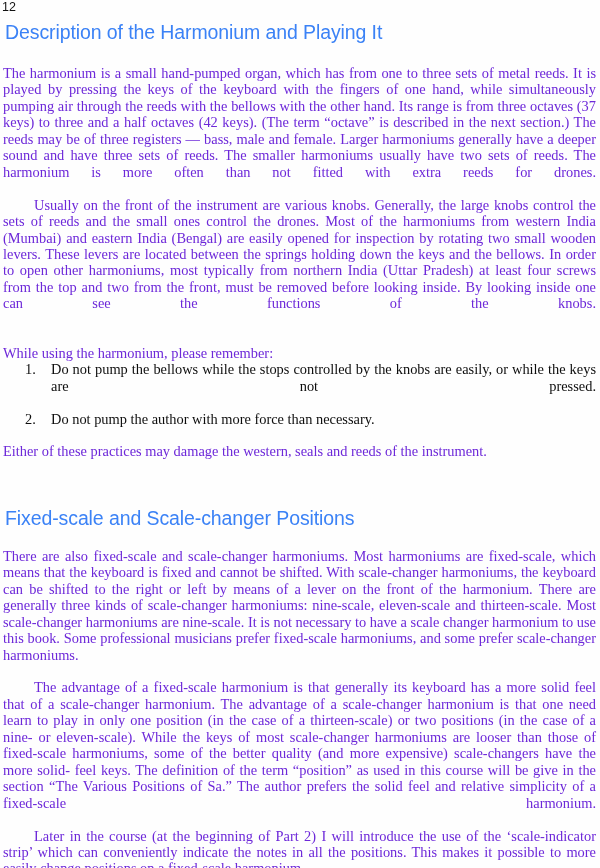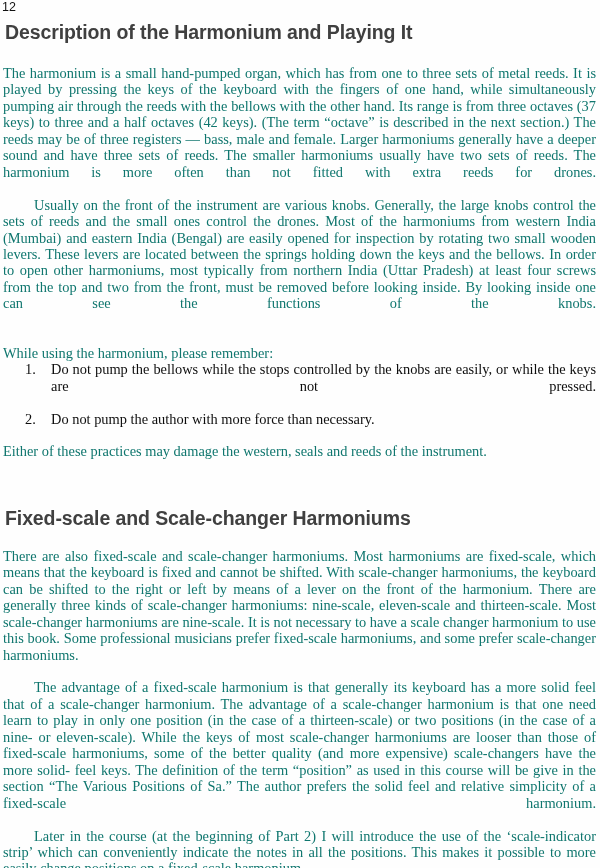--- a/index.html
+++ b/index.html
@@ -39,38 +39,38 @@
   .content {
     position: absolute;
     top: 20px;
     left: 3px;
     width: 593px;
   }
 
   h1.section-heading {
     font-family: "Liberation Sans", "DejaVu Sans", sans-serif;
     font-size: 19.5px;
-    font-weight: 700;
+    font-weight: 400;
     line-height: 24px;
     margin: 0 0 0 2px;
     padding: 0;
     letter-spacing: -0.1px;
-    color: #404040;
+    color: #3b82f6;
   }
 
   .heading-gap-1 { height: 21px; }
 
   p.body-text {
     font-size: 14.4px;
     line-height: 16.45px;
     margin: 0;
     padding: 0;
     text-align: justify;
     text-justify: inter-word;
-    color: #0f766e;
+    color: #6d28d9;
     hyphens: none;
   }
 
   p.body-text.indented {
     text-indent: 31px;
   }
 
   
   p.body-text::after {
     content: "";
@@ -142,21 +142,21 @@
         <span class="txt">Do not pump the author with more force than necessary.</span>
       </li>
     </ol>
 
     <div class="spacer-para"></div>
 
     <p class="body-text nojustify">Either of these practices may damage the western, seals and reeds of the instrument.</p>
 
     <div class="gap-before-heading2"></div>
 
-    <h1 class="section-heading">Fixed-scale and Scale-changer Harmoniums</h1>
+    <h1 class="section-heading">Fixed-scale and Scale-changer Positions</h1>
 
     <div class="gap-after-heading2"></div>
 
     <p class="body-text">There are also fixed-scale and scale-changer harmoniums. Most harmoniums are fixed-scale, which means that the keyboard is fixed and cannot be shifted. With scale-changer harmoniums, the keyboard can be shifted to the right or left by means of a lever on the front of the harmonium. There are generally three kinds of scale-changer harmoniums: nine-scale, eleven-scale and thirteen-scale. Most scale-changer harmoniums are nine-scale. It is not necessary to have a scale changer harmonium to use this book. Some professional musicians prefer fixed-scale harmoniums, and some prefer scale-changer harmoniums.</p>
 
     <p class="body-text indented">The advantage of a fixed-scale harmonium is that generally its keyboard has a more solid feel that of a scale-changer harmonium. The advantage of a scale-changer harmonium is that one need learn to play in only one position (in the case of a thirteen-scale) or two positions (in the case of a nine- or eleven-scale). While the keys of most scale-changer harmoniums are looser than those of fixed-scale harmoniums, some of the better quality (and more expensive) scale-changers have the more solid- feel keys. The definition of the term “position” as used in this course will be give in the section “The Various Positions of Sa.” The author prefers the solid feel and relative simplicity of a fixed-scale harmonium.</p>
 
     <p class="body-text indented nojustify">Later in the course (at the beginning of Part 2) I will introduce the use of the ‘scale-indicator strip’ which can conveniently indicate the notes in all the positions. This makes it possible to more easily change positions on a fixed-scale harmonium.</p>
 
   </div>

